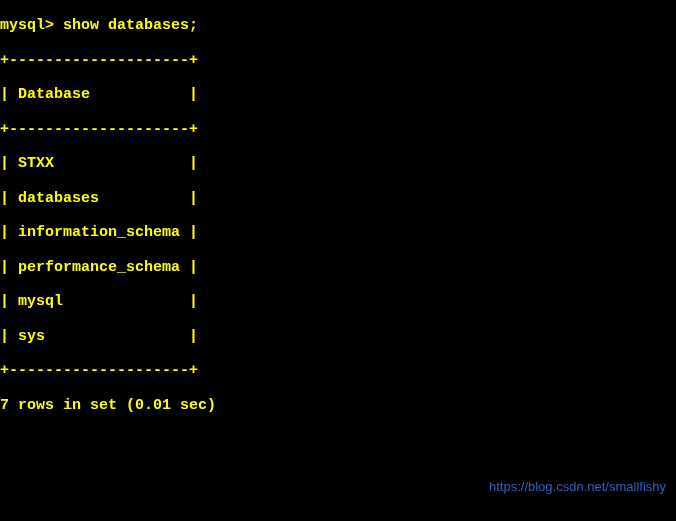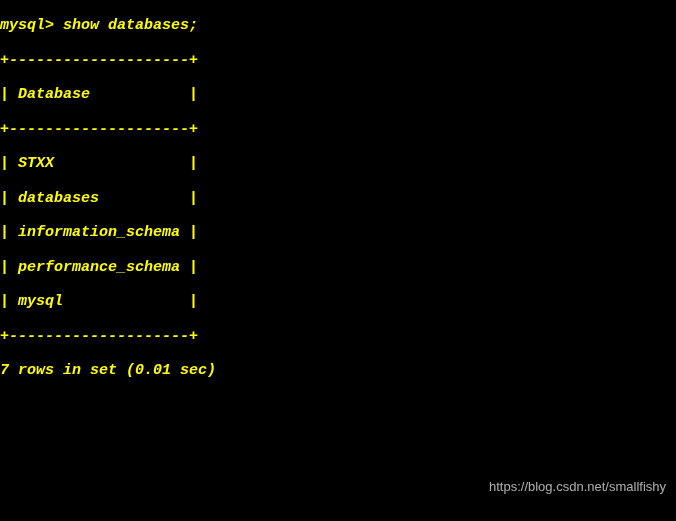--- a/index.html
+++ b/index.html
@@ -18,46 +18,46 @@
       overflow: hidden;
       position: relative;
       font-weight: bold;
     }
     .terminal {
       padding: 0;
       white-space: pre;
     }
     .line {
       white-space: pre;
-      font-style: italic;
     }
     .watermark {
       position: absolute;
       bottom: 26px;
       right: 10px;
-      color: #e5e5e5;
+      color: #3b82f6;
       font-size: 13px;
       font-family: Arial, sans-serif;
       font-weight: normal;
       opacity: 0.75;
     }
   </style>
 </head>
 <body>
 
 <div class="terminal">
 <div class="line"><span>mysql&gt;</span> <span>show databases;</span></div>
 <div class="line">+--------------------+</div>
 <div class="line">| Database           |</div>
 <div class="line">+--------------------+</div>
 <div class="line">| STXX               |</div>
 <div class="line">| databases          |</div>
 <div class="line">| information_schema |</div>
 <div class="line">| performance_schema |</div>
 <div class="line">| mysql              |</div>
+<div class="line">| sys                |</div>
 <div class="line">+--------------------+</div>
 <div class="line">7 rows in set (0.01 sec)</div>
 <div class="line"> </div>
 
 
 
 
 
 
 

